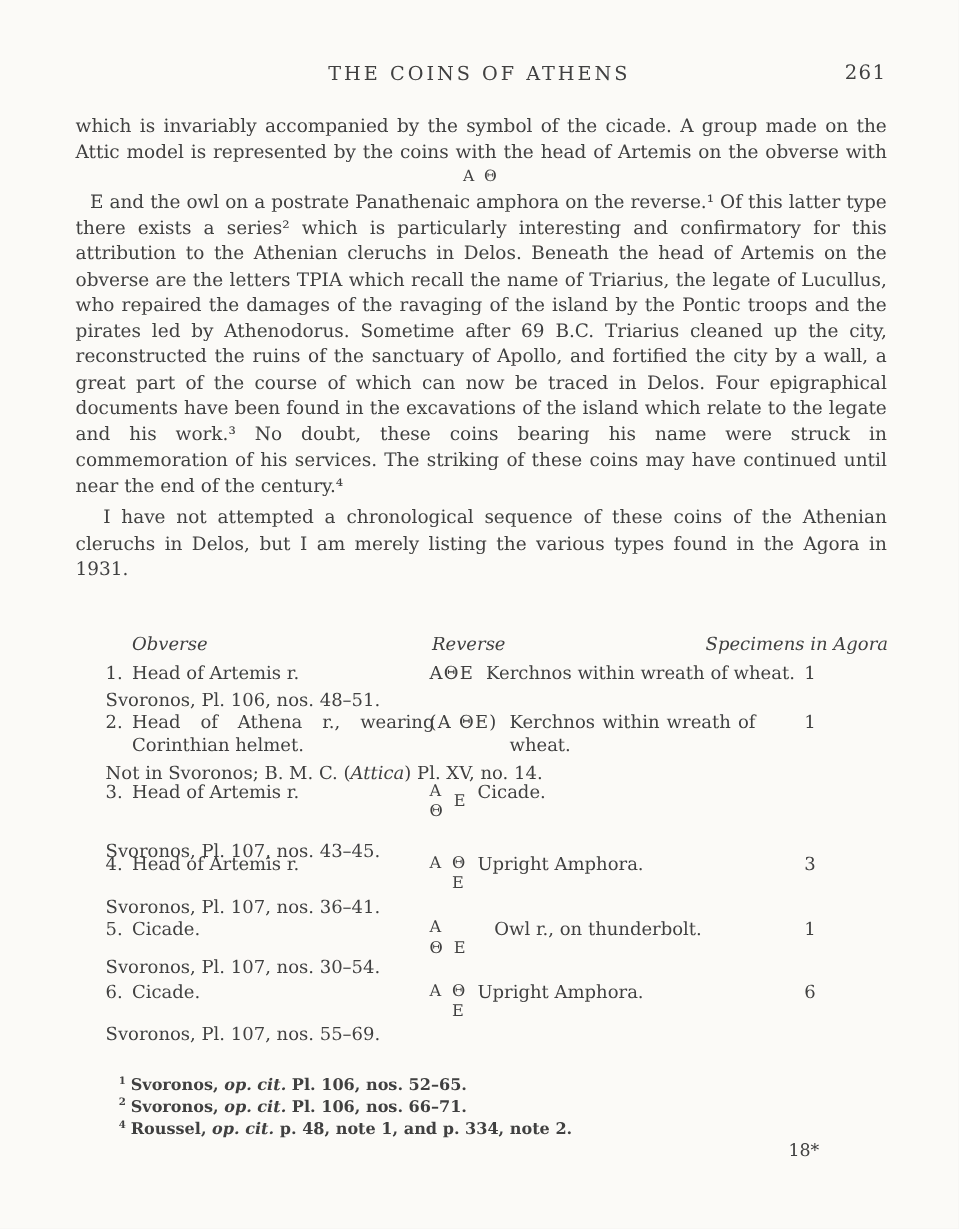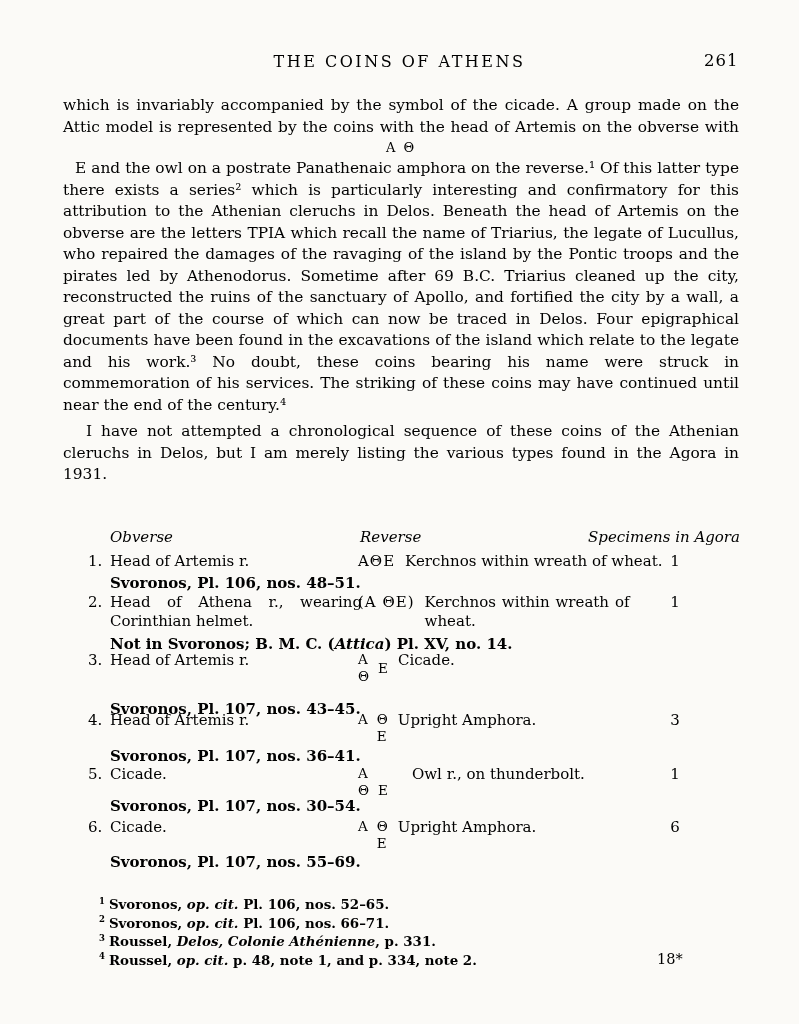--- a/index.html
+++ b/index.html
@@ -2,21 +2,21 @@
 <html><head>
 <meta charset="utf-8">
 <style>
   html,body{margin:0;padding:0;}
   body{background:#e8e8e6;}
   .page{
     position:relative;
     width:799px;height:1024px;
     margin:0 auto;
     background:#fbfaf7;
-    color:#000000;
+    color:#404040;
     font-family:"DejaVu Serif", serif;
     overflow:hidden;
   }
   
   .runhead{position:absolute;top:52px;left:0;width:100%;text-align:center;
     font-size:16px;letter-spacing:2.5px;}
   .pagenum{position:absolute;top:51px;left:704px;font-size:16.5px;letter-spacing:1px;}
   
   .bodytext{position:absolute;top:95px;left:63px;width:676px;
     font-size:15.4px;line-height:21.5px;text-align:justify;}
@@ -35,21 +35,21 @@
   .th-rev{position:absolute;left:272px;top:0;}
   .th-spec{position:absolute;right:0;top:0;}
   .trow{position:absolute;left:0;width:652px;}
   .num{position:absolute;left:0;top:0;}
   .obv{margin-left:22px;width:252px;text-align:justify;}
   .rev{position:absolute;left:270px;top:0;display:flex;align-items:flex-start;gap:10px;}
   .rev .legend-inline{white-space:nowrap;letter-spacing:1px;}
   .rev .rtext{white-space:nowrap;}
   .rev .rtext-wrap{width:205px;white-space:normal;text-align:justify;}
   .spec{position:absolute;left:556px;top:0;width:62px;text-align:center;}
-  .ref{margin-left:22px;white-space:nowrap;font-weight:bold;}
+  .ref{white-space:nowrap;}
   .it{font-style:italic;}
   
   .leg{display:grid;font-size:13.5px;line-height:17px;column-gap:9px;letter-spacing:0;}
   .leg-2x2{grid-template-columns:auto auto;}
   .lg-r1c1{grid-row:1;grid-column:1;}
   .lg-r1c2{grid-row:1;grid-column:2;}
   .lg-r2c1{grid-row:2;grid-column:1;}
   .lg-r2c2{grid-row:2;grid-column:2;}
   .lg-midspan{grid-row:1 / 3;grid-column:2;align-self:center;}
   
@@ -168,22 +168,19 @@
   </div>
 
   <div class="footnotes">
     <div class="fn">
       <sup>1</sup><span>Svoronos, </span><span class="it">op. cit.</span><span> Pl. 106, nos. 52–65.</span>
     </div>
     <div class="fn">
       <sup>2</sup><span>Svoronos, </span><span class="it">op. cit.</span><span> Pl. 106, nos. 66–71.</span>
     </div>
     <div class="fn">
-      <sup>3</sup><span>Roussel, </span><span class="it">Delos, Colonie Athénienne</span><span>, p. 331.</span>
-    </div>
-    <div class="fn">
       <sup>4</sup><span>Roussel, </span><span class="it">op. cit.</span><span> p. 48, note 1, and p. 334, note 2.</span>
     </div>
   </div>
 
   <div class="sigmark">18*</div>
 
 </div>
 
 </body></html>

